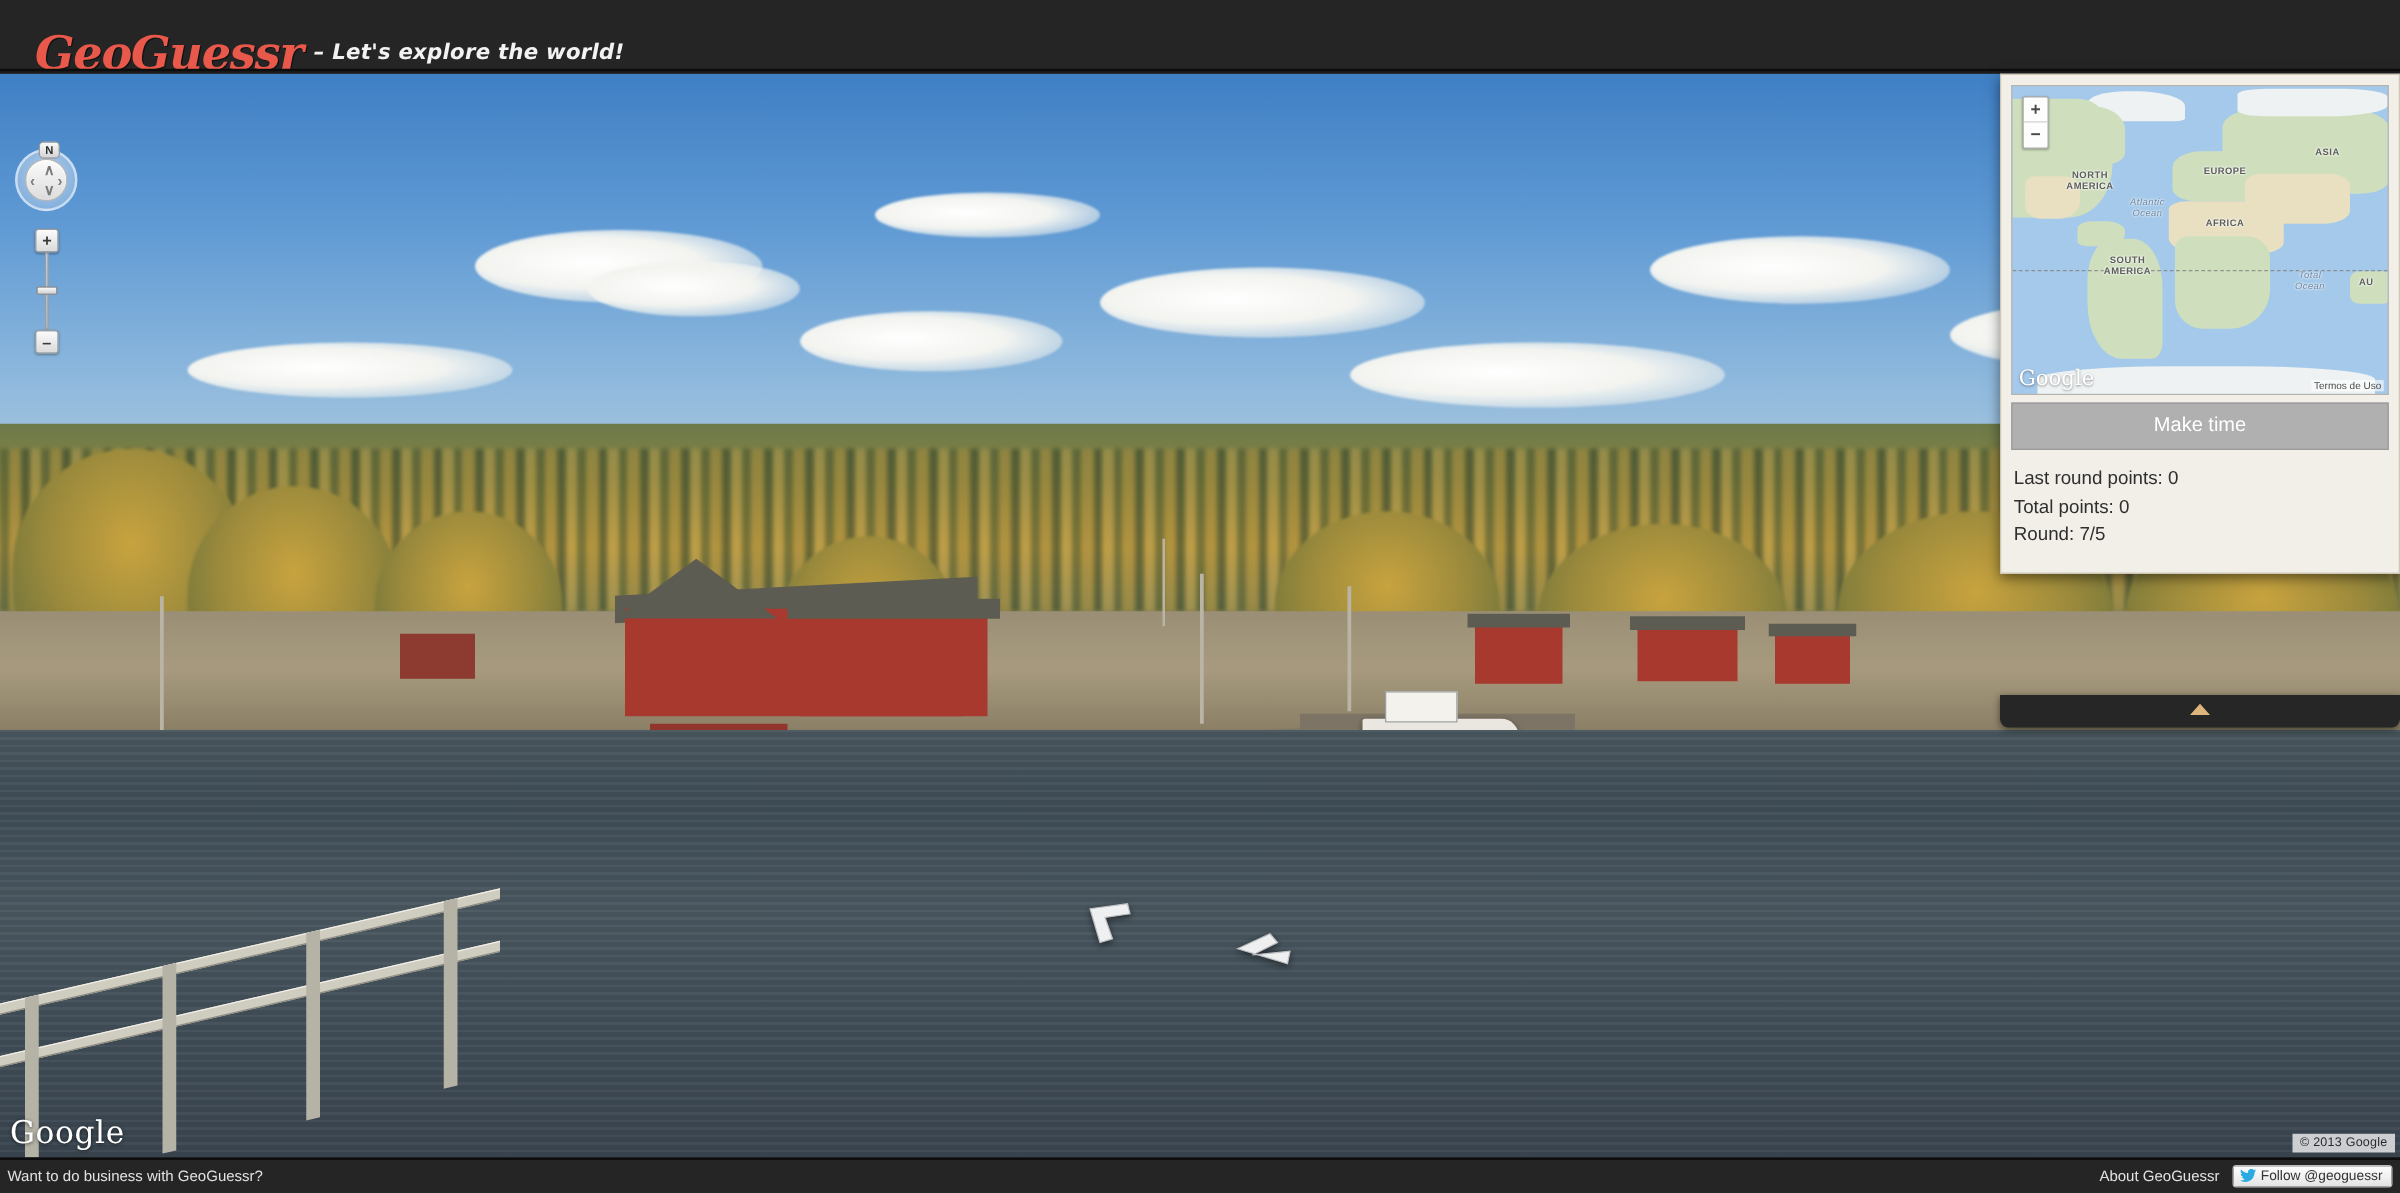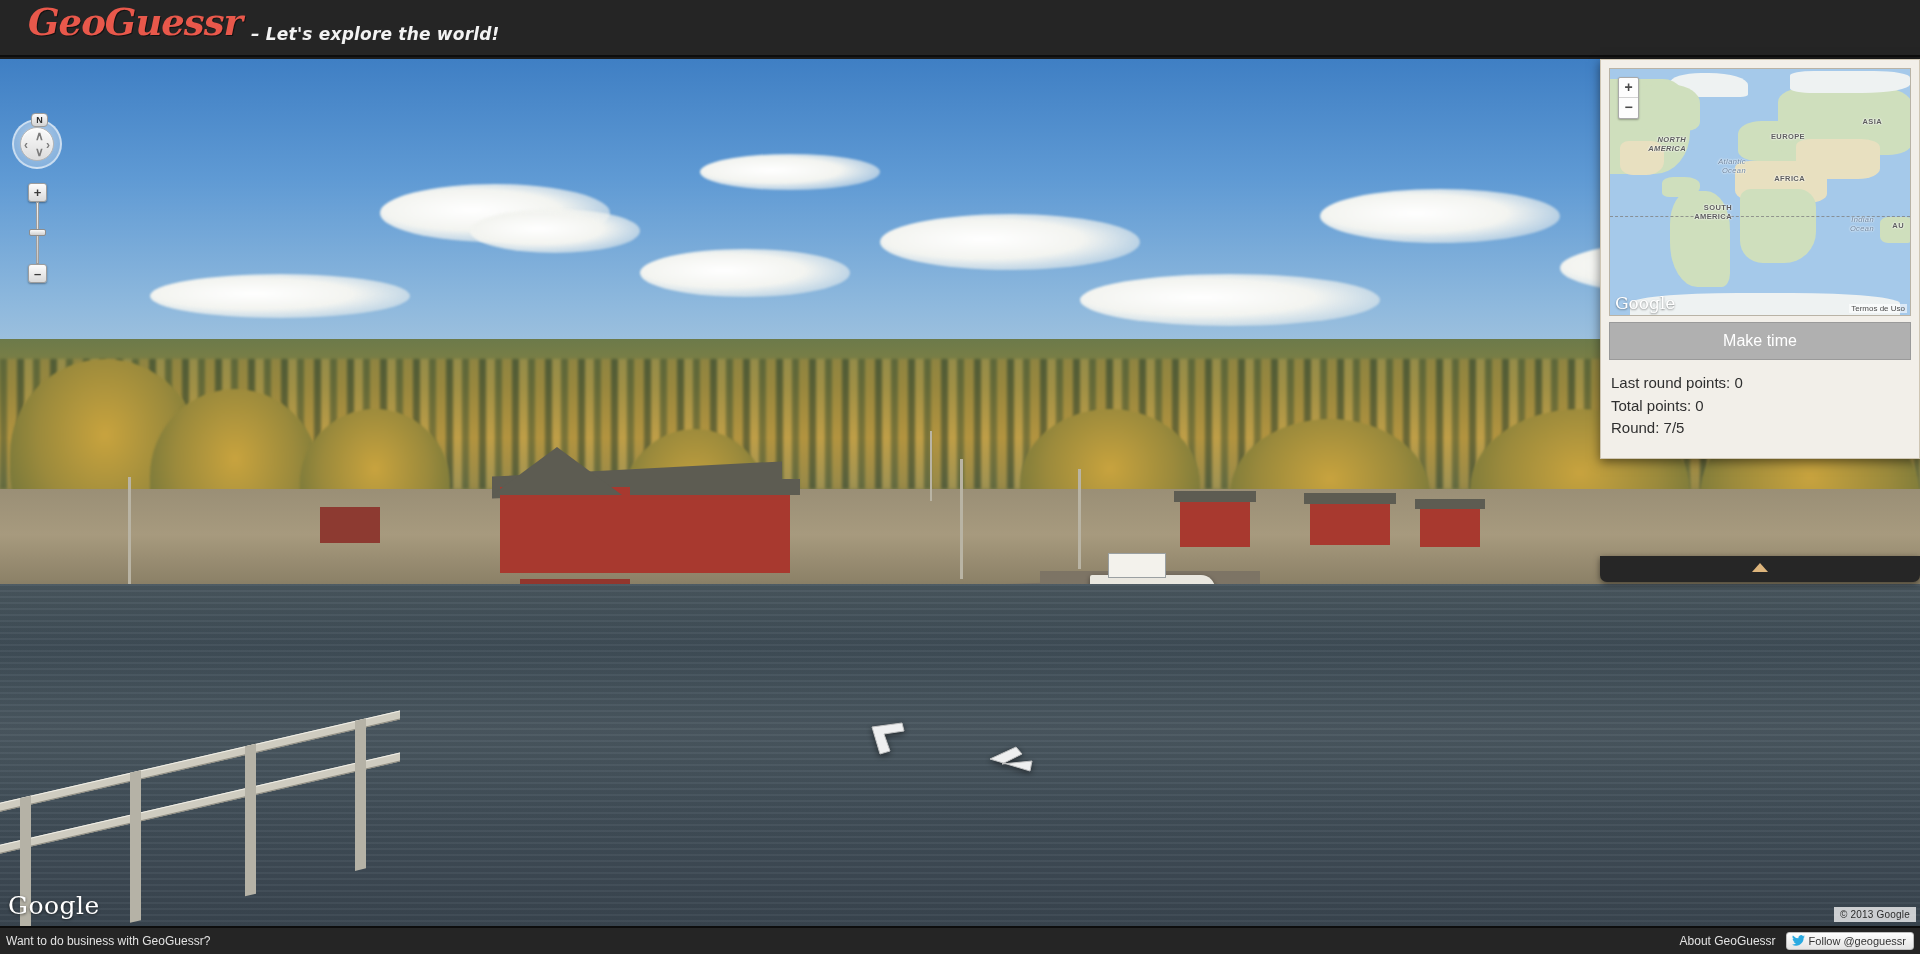--- a/index.html
+++ b/index.html
@@ -5,21 +5,21 @@
 <style>
   * { margin:0; padding:0; box-sizing:border-box; }
   html,body { width:1920px; height:954px; overflow:hidden;
     font-family:"Liberation Sans", sans-serif; background:#1c1c1c; }
 
   #app { position:relative; width:1920px; height:954px; }
 
   
   #header { position:absolute; left:0; top:0; width:1920px; height:57px;
     background:#252525; border-bottom:2px solid #0d0d0d; overflow:hidden; }
-  #brand { position:absolute; left:28px; top:0; display:flex; align-items:flex-end; }
+  #brand { position:absolute; left:28px; top:20px; display:flex; align-items:center; }
   #brand-main { font-family:"DejaVu Serif", serif; font-style:italic; font-weight:bold;
     font-size:37px; color:#e8584b; letter-spacing:-1px;
     text-shadow:1px 1px 0 rgba(0,0,0,.5); }
   #brand-tag { font-family:"DejaVu Sans", sans-serif; font-style:italic; font-weight:bold;
     font-size:17px; color:#f2f2f2; margin-left:9px; letter-spacing:.2px; }
 
   
   #sv { position:absolute; left:0; top:59px; width:1920px; height:867px; overflow:hidden;
     background:#3d4a55; }
   #sv-sky { position:absolute; left:0; top:0; width:1920px; height:400px;
@@ -121,21 +121,21 @@
   #mapbox { position:relative; width:302px; height:248px; overflow:hidden;
     border:1px solid #b9b3a6; background:#a5c8e8; }
 
   
   #map-ocean { position:absolute; inset:0; background:#a5c9ea; }
   .landmass { position:absolute; background:#cfdfbd; }
   .landmass.arid { background:#e8e0c0; }
   .landmass.ice { background:#eef2f2; }
   .map-label { position:absolute; font-size:7.5px; font-weight:bold; color:#5d5d5d;
     text-shadow:0 0 2px #fff, 0 0 2px #fff; letter-spacing:.4px; line-height:9px;
-    text-align:right; }
+    text-align:center; }
   .map-label.ocean { font-weight:normal; font-style:italic; color:#6f86a0; }
   #equator { position:absolute; left:0; right:0; top:147px; height:0;
     border-top:1px dashed #7d7d7d; opacity:.75; }
   #map-zoom { position:absolute; left:8px; top:8px; width:21px; height:42px;
     background:#fdfdfd; border:1px solid #aaa; border-radius:2px;
     box-shadow:0 1px 2px rgba(0,0,0,.3); }
   .mz { height:20px; line-height:19px; text-align:center; font-size:14px;
     font-weight:bold; color:#4a4a4a; }
   #mz-plus { border-bottom:1px solid #d2d2d2; }
   #map-google { position:absolute; left:5px; bottom:2px;
@@ -298,31 +298,31 @@
       <div class="landmass" style="left:130px; top:120px; width:76px;  height:74px; border-radius:14% 24% 42% 30%;"></div>
       <div class="landmass" style="left:128px; top:52px;  width:74px;  height:40px; border-radius:32% 26% 18% 26%;"></div>
       <div class="landmass" style="left:168px; top:18px;  width:134px; height:68px; border-radius:22% 26% 18% 14%;"></div>
       <div class="landmass arid" style="left:186px; top:70px;  width:84px;  height:40px; border-radius:18% 22% 26% 18%;"></div>
       <div class="landmass ice" style="left:180px; top:2px;   width:120px; height:22px; border-radius:20% 30% 40% 20%;"></div>
       <div class="landmass" style="left:270px; top:148px; width:34px;  height:26px; border-radius:24%;"></div>
       <div class="landmass ice" style="left:20px;  top:224px; width:270px; height:26px; border-radius:40% 40% 0 0;"></div>
 
       <div id="equator"></div>
 
-      <div class="map-label" style="left:16px;  top:66px;  width:60px; white-space:pre;font-style:italic;">NORTH
+      <div class="map-label" style="left:32px;  top:66px;  width:60px; white-space:pre;">NORTH
 AMERICA</div>
       <div class="map-label" style="left:62px;  top:134px; width:60px; white-space:pre;">SOUTH
 AMERICA</div>
       <div class="map-label" style="left:145px; top:63px;  width:50px;">EUROPE</div>
       <div class="map-label" style="left:145px; top:105px; width:50px;">AFRICA</div>
       <div class="map-label" style="left:232px; top:48px;  width:40px;">ASIA</div>
       <div class="map-label" style="left:272px; top:152px; width:22px;">AU</div>
       <div class="map-label ocean" style="left:80px;  top:88px;  width:56px; white-space:pre;">Atlantic
 Ocean</div>
-      <div class="map-label ocean" style="left:212px; top:146px; width:52px; white-space:pre;">Indian
+      <div class="map-label ocean" style="left:212px; top:146px; width:52px; white-space:pre;">Total
 Ocean</div>
 
       <div id="map-zoom">
         <div class="mz" id="mz-plus">+</div>
         <div class="mz" id="mz-minus">−</div>
       </div>
       <div id="map-google">Google</div>
       <div id="map-terms">Termos de Uso</div>
     </div>
 

